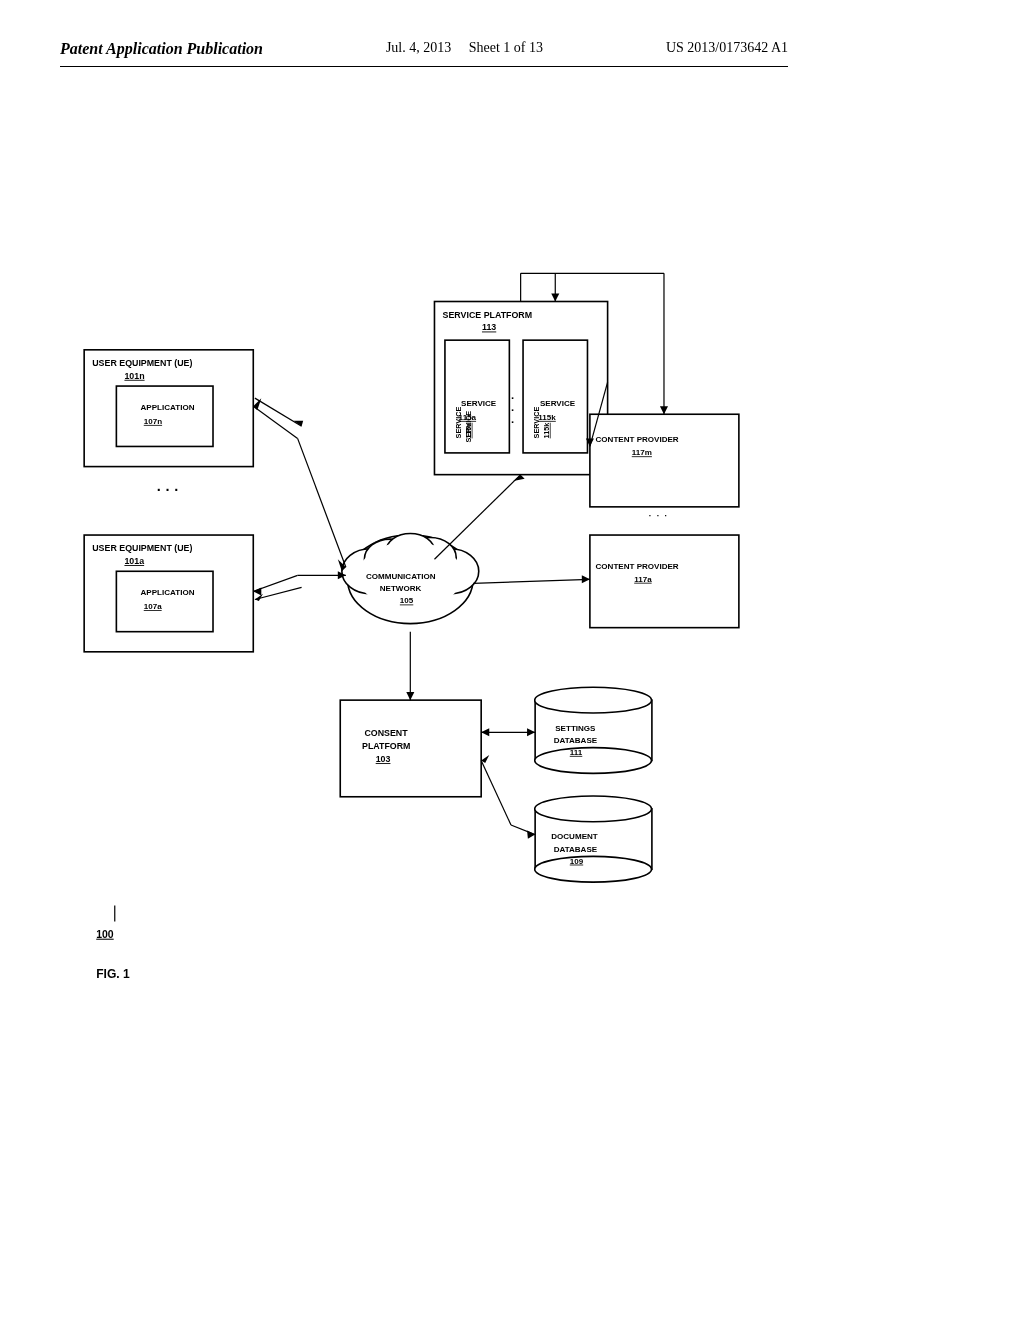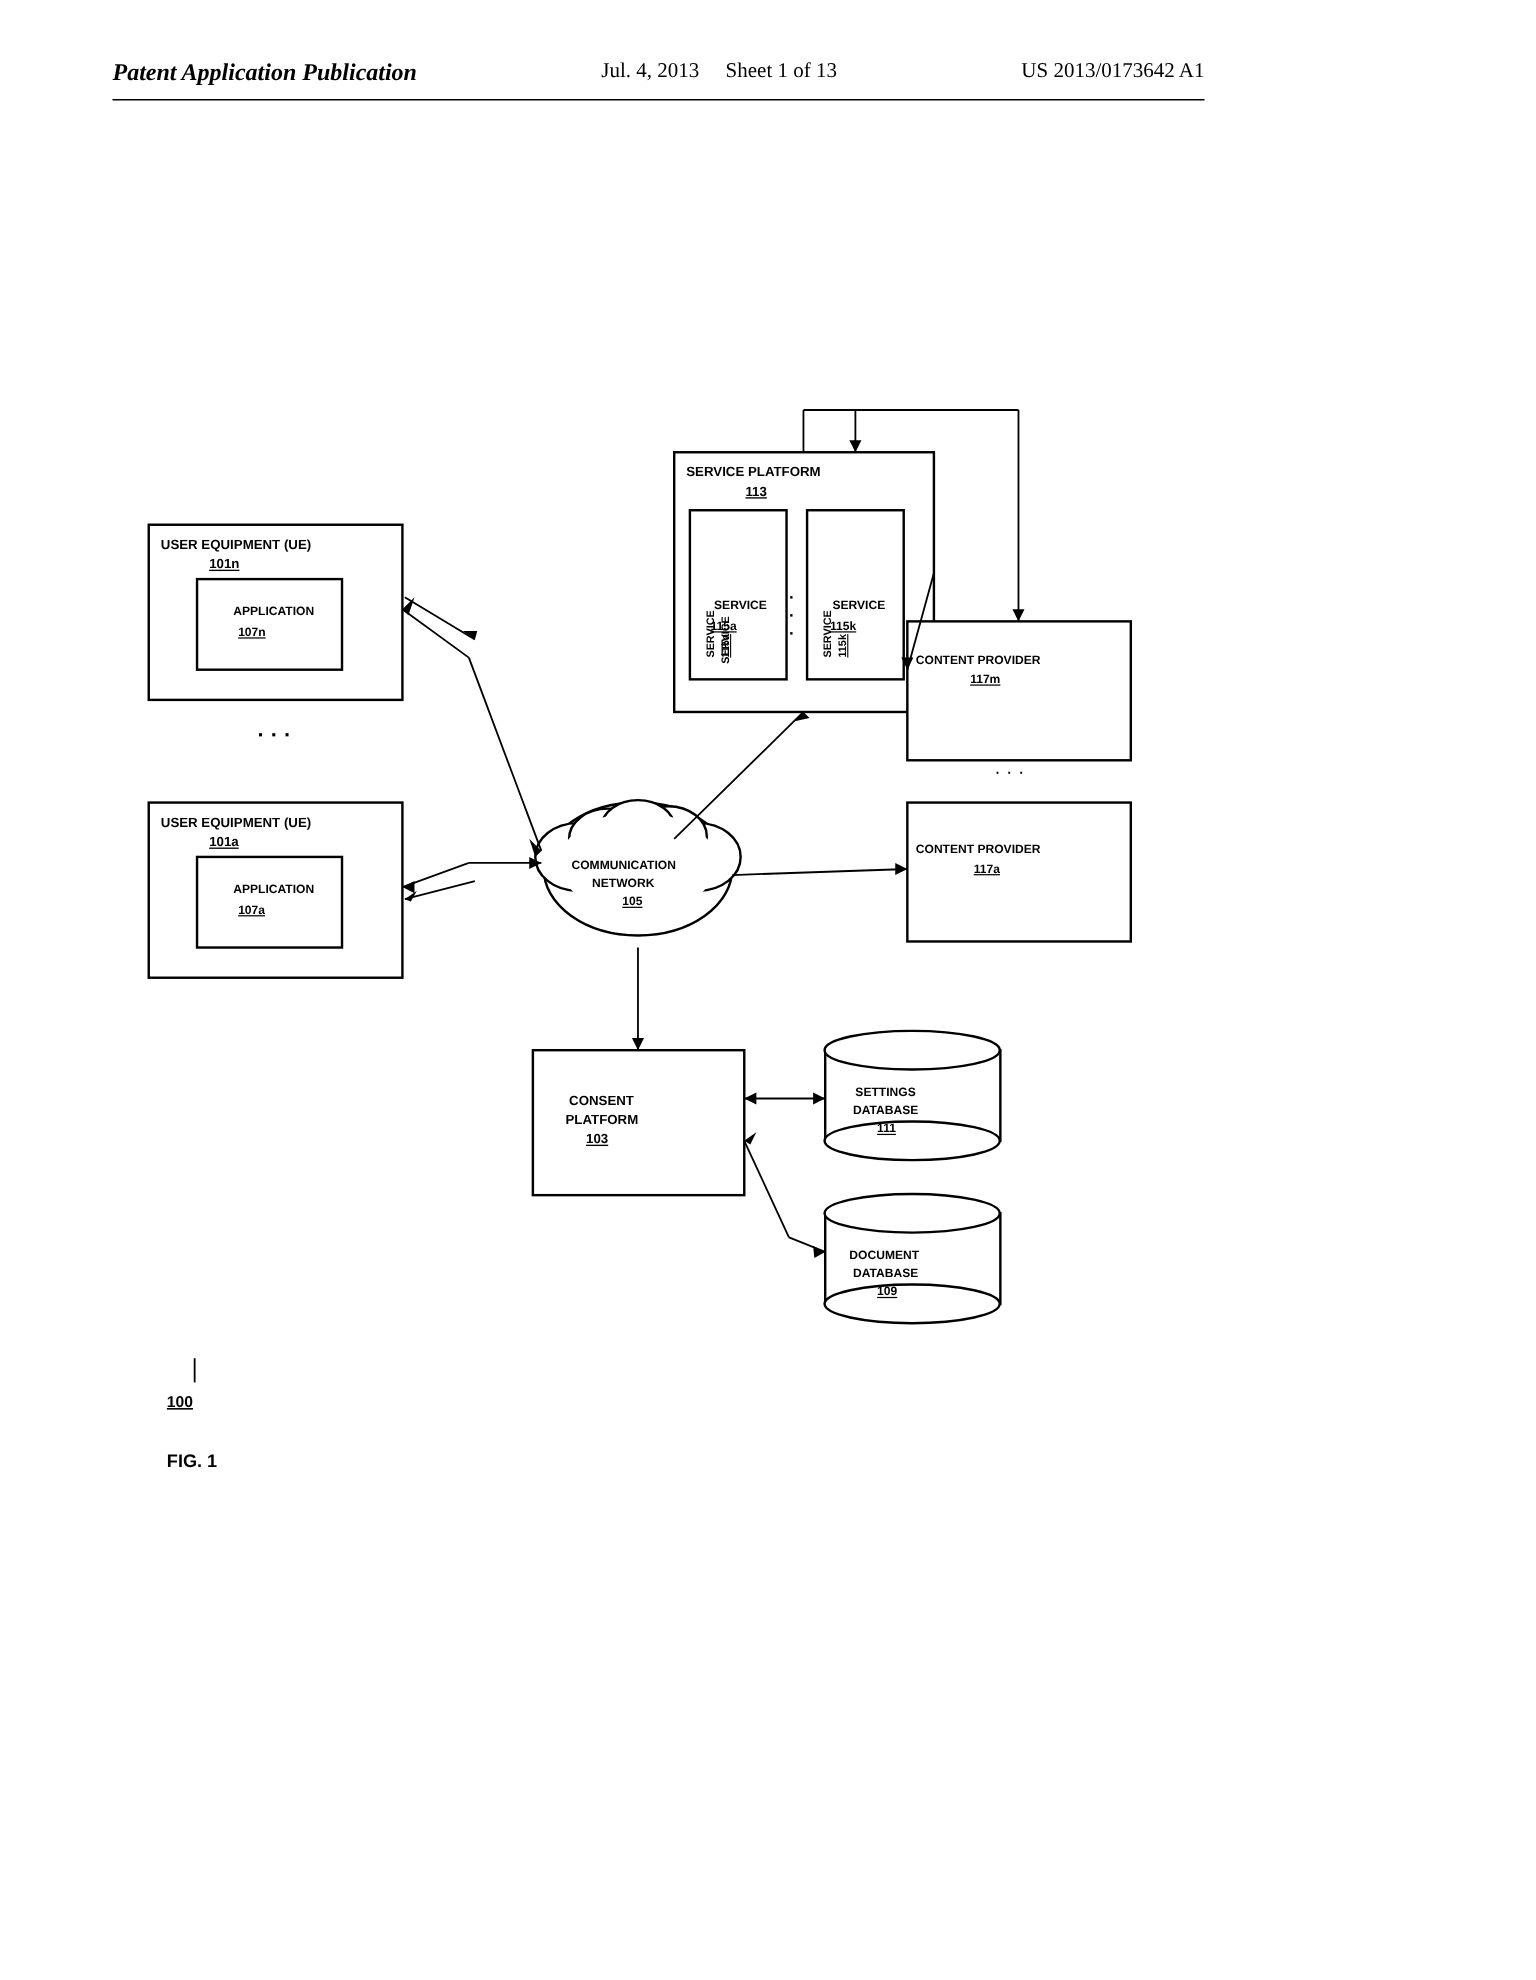--- a/index.html
+++ b/index.html
@@ -10,21 +10,20 @@
       font-family: 'Times New Roman', Times, serif;
       overflow: hidden;
       position: relative;
     }
 
     .page-container {
       width: 848px;
       height: 1320px;
       position: relative;
       background: #fff;
-      margin-left: 15px;
     }
 
     
     .header {
       position: absolute;
       top: 40px;
       left: 60px;
       right: 60px;
       display: flex;
       justify-content: space-between;

